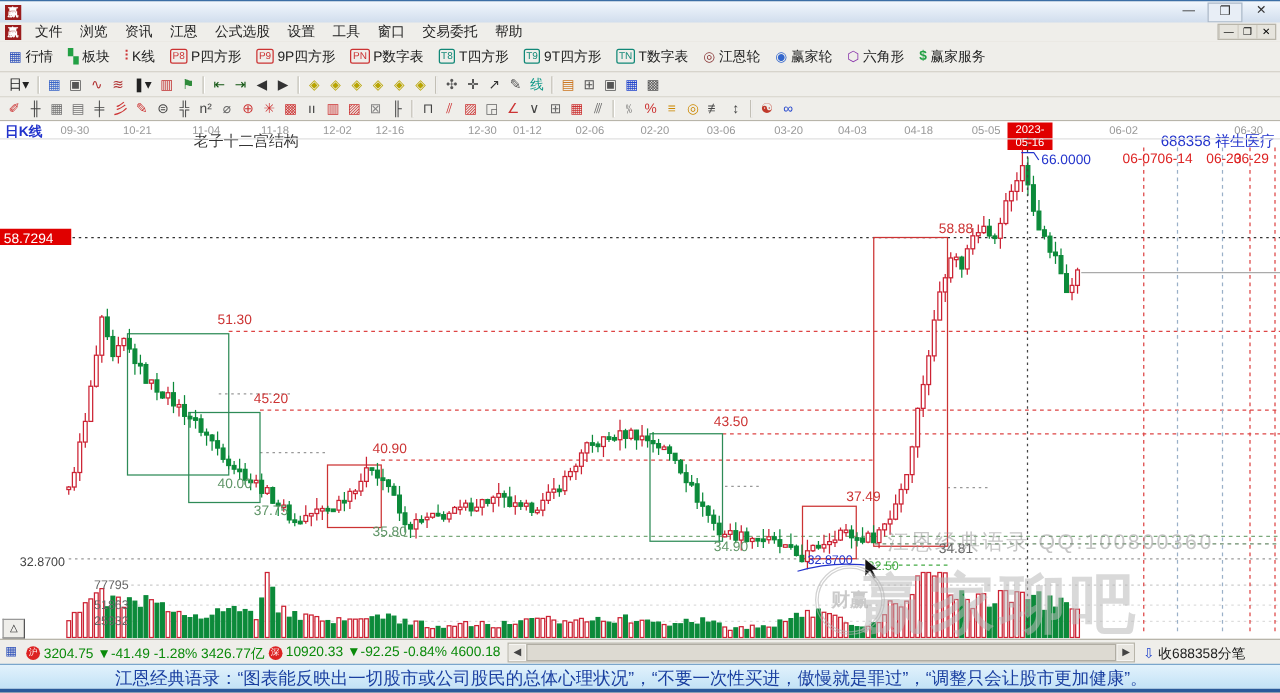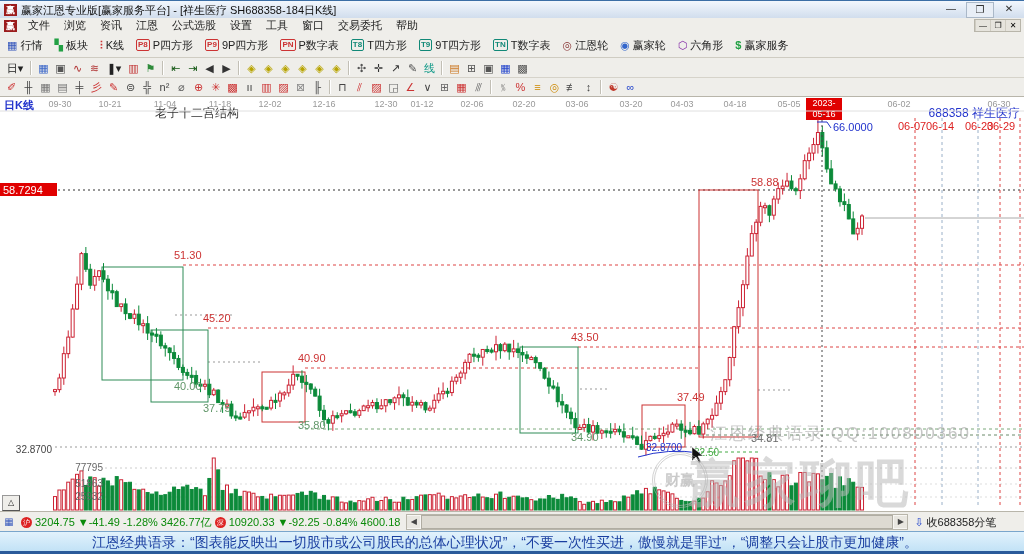--- a/index.html
+++ b/index.html
@@ -18,21 +18,21 @@
   #menubar{left:0;top:18px;width:1024px;height:15px;display:flex;align-items:center;font-size:11px;
            background:#efeeea;border-bottom:1px solid #d6d3ca;}
   .menuitem{padding:0 7px;color:#222;}
   .mdibtns{margin-left:auto;display:flex;border:1px solid #b8b5aa;background:#e6e4dd;margin-right:3px;}
   .mdibtn{width:14px;height:11px;font-size:8px;line-height:11px;text-align:center;border-left:1px solid #cfccc2;}
   
   #tb1{left:0;top:33px;width:1024px;height:25px;display:flex;align-items:center;font-size:11px;
        background:#efeeea;border-bottom:1px solid #cfccc2;padding-left:4px;box-sizing:border-box;}
   .tb1item{display:flex;align-items:center;margin-right:6px;padding:2px 3px;color:#222;white-space:nowrap;}
   .tb1icon{font-size:11px;margin-right:3px;font-weight:bold;}
-  .badge{font-size:8px;border:1px solid currentColor;padding:0 1px;border-radius:2px;font-weight:bold;line-height:10px;}
+  .badge{font-size:8px;border:1px solid currentColor;padding:0 1px;border-radius:2px;font-weight:normal;line-height:10px;}
   
   .icontb{display:flex;align-items:center;background:#efeeea;box-sizing:border-box;padding-left:3px;}
   #tb2{left:0;top:58px;width:1024px;height:20px;border-bottom:1px solid #d6d3ca;}
   #tb3{left:0;top:78px;width:1024px;height:19px;border-bottom:1px solid #b8b5aa;}
   .icbtn{width:17px;height:16px;font-size:11px;line-height:16px;text-align:center;color:#333;flex:0 0 auto;}
   .icsep{width:1px;height:14px;background:#c2bfb5;border-right:1px solid #fff;margin:0 3px;flex:0 0 auto;}
   
   #chart{left:0;top:97px;width:1024px;height:414px;background:#fff;}
   #chart svg{position:absolute;left:0;top:0;}
   .datelbl{position:absolute;top:2px;font-size:9px;color:#999;transform:translateX(-50%);}
@@ -63,21 +63,20 @@
           box-sizing:border-box;white-space:nowrap;}
   #bottomframe{left:0;top:551px;width:1024px;height:3px;background:#2a5a9a;}
 </style>
 </head>
 <body>
 
 <div id="app">
 
   <div id="titlebar" class="abs">
     <span class="logo">赢</span>
-    <span>赢家江恩专业版[赢家服务平台] - [祥生医疗  SH688358-184日K线]</span>
     <span class="wbtns">
       <span class="wbtn">—</span>
       <span class="wbtn hi">❐</span>
       <span class="wbtn">✕</span>
     </span>
   </div>
 
   <div id="menubar" class="abs">
     <span class="logo">赢</span>
     <span id="menuitems" style="display:flex;align-items:center;">
@@ -230,21 +229,21 @@
       <span class="icbtn" style="color: rgb(34, 68, 204);">∞</span>
     </div>
 
   <div id="chart" class="abs">
     <div id="dates">
         <span class="datelbl" style="left: 60px;">09-30</span>
         <span class="datelbl" style="left: 110px;">10-21</span>
         <span class="datelbl" style="left: 165px;">11-04</span>
         <span class="datelbl" style="left: 220px;">11-18</span>
         <span class="datelbl" style="left: 270px;">12-02</span>
-        <span class="datelbl" style="left: 324px;">12-16</span>
+        <span class="datelbl" style="left: 312px;">12-16</span>
         <span class="datelbl" style="left: 386px;">12-30</span>
         <span class="datelbl" style="left: 422px;">01-12</span>
         <span class="datelbl" style="left: 472px;">02-06</span>
         <span class="datelbl" style="left: 524px;">02-20</span>
         <span class="datelbl" style="left: 577px;">03-06</span>
         <span class="datelbl" style="left: 631px;">03-20</span>
         <span class="datelbl" style="left: 682px;">04-03</span>
         <span class="datelbl" style="left: 735px;">04-18</span>
         <span class="datelbl" style="left: 789px;">05-05</span>
         <span class="datelbl" style="left: 899px;">06-02</span>

